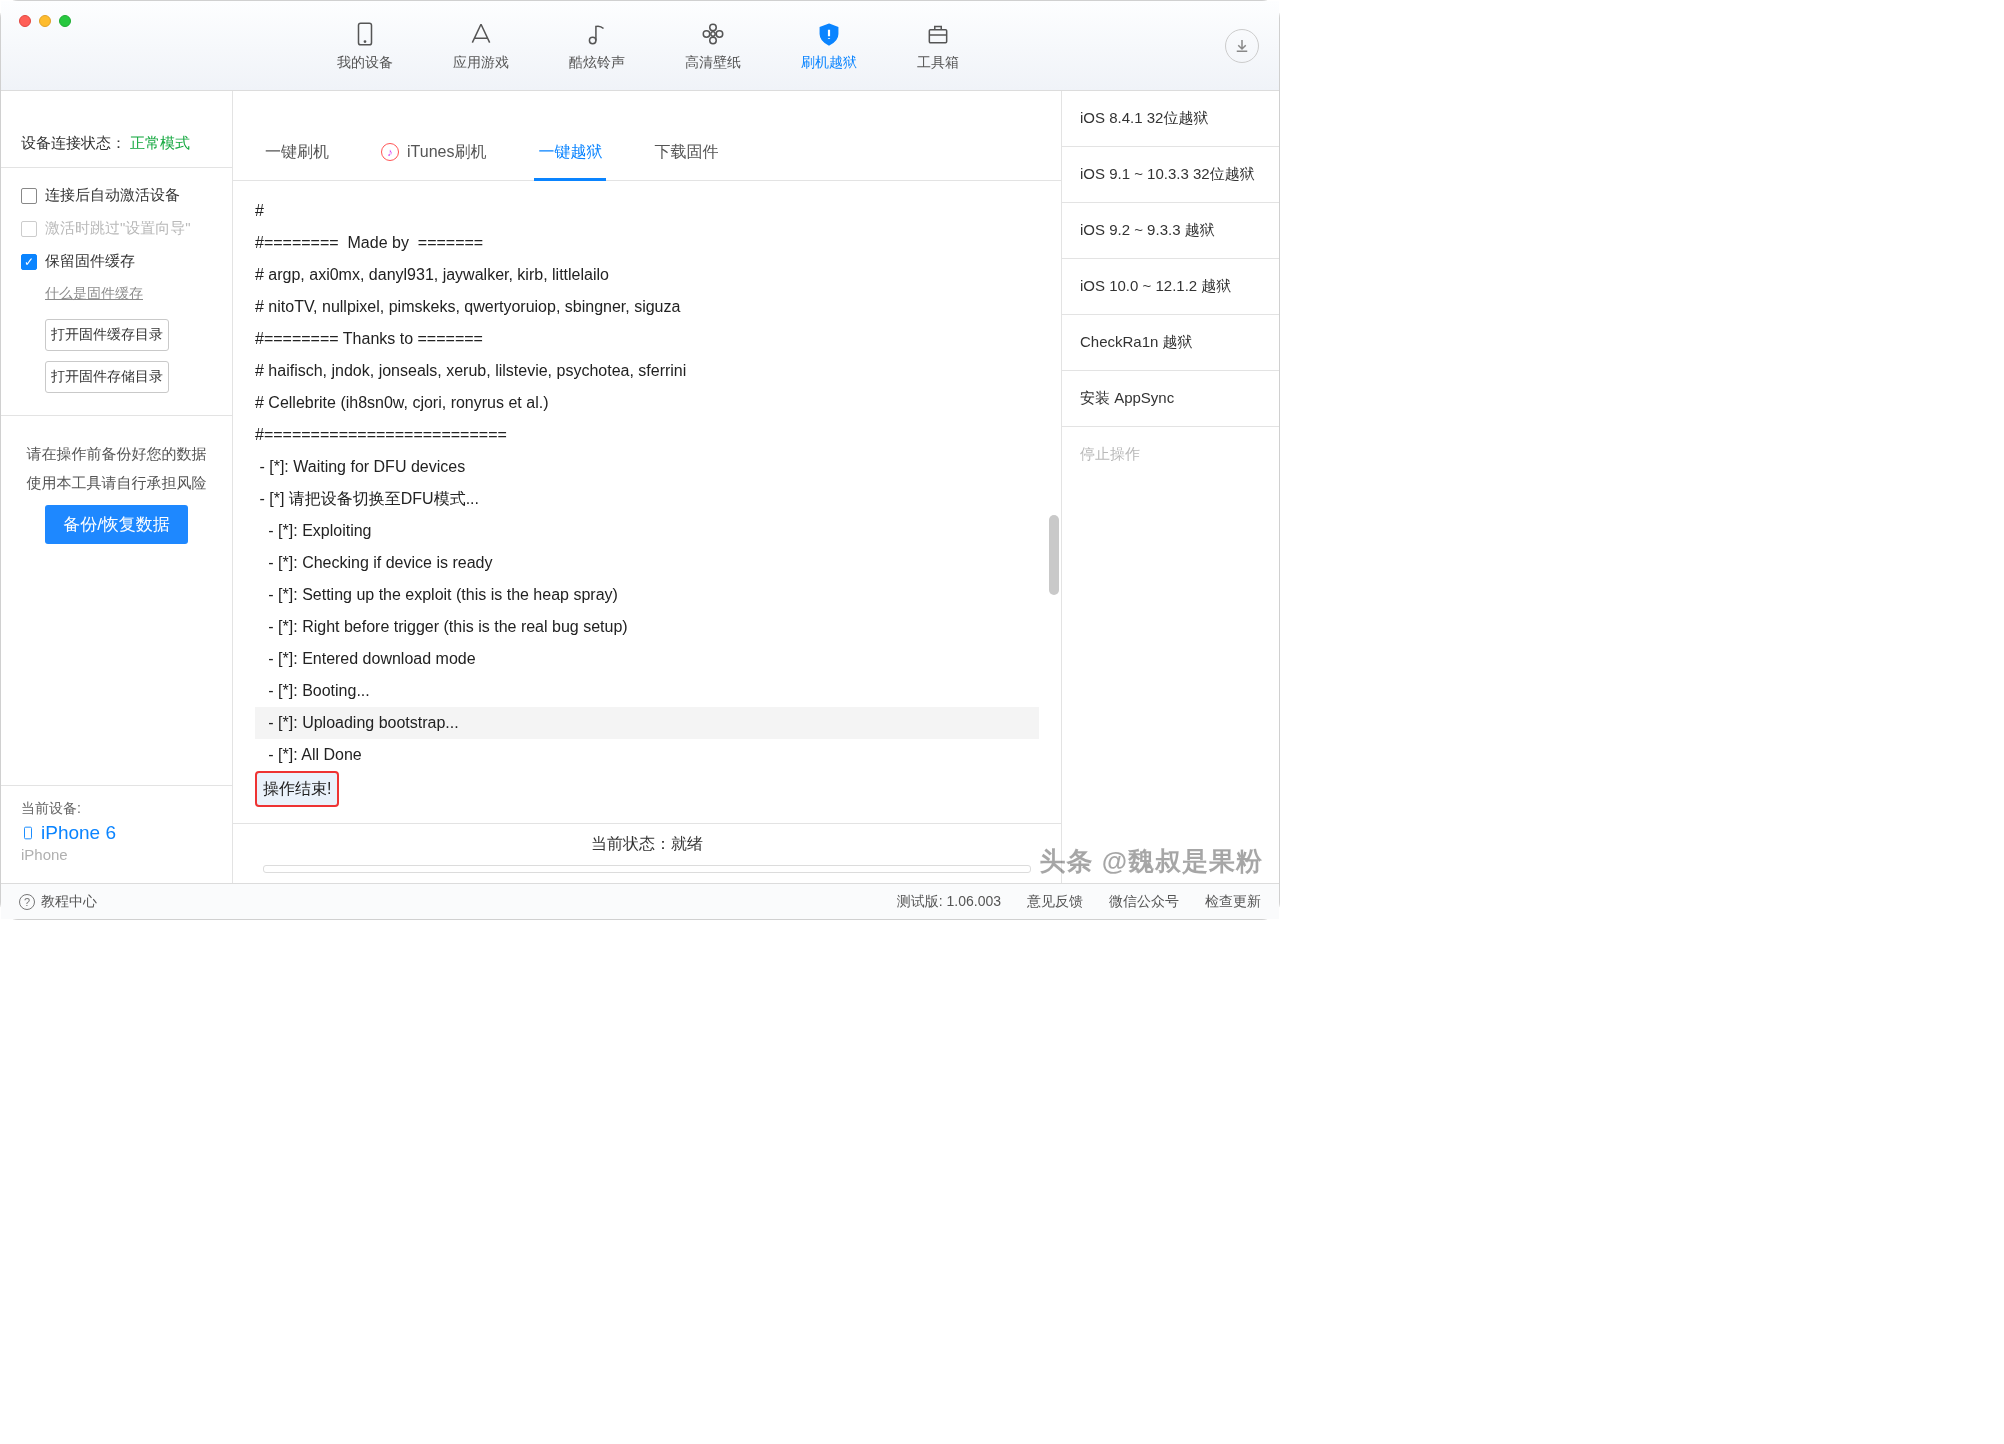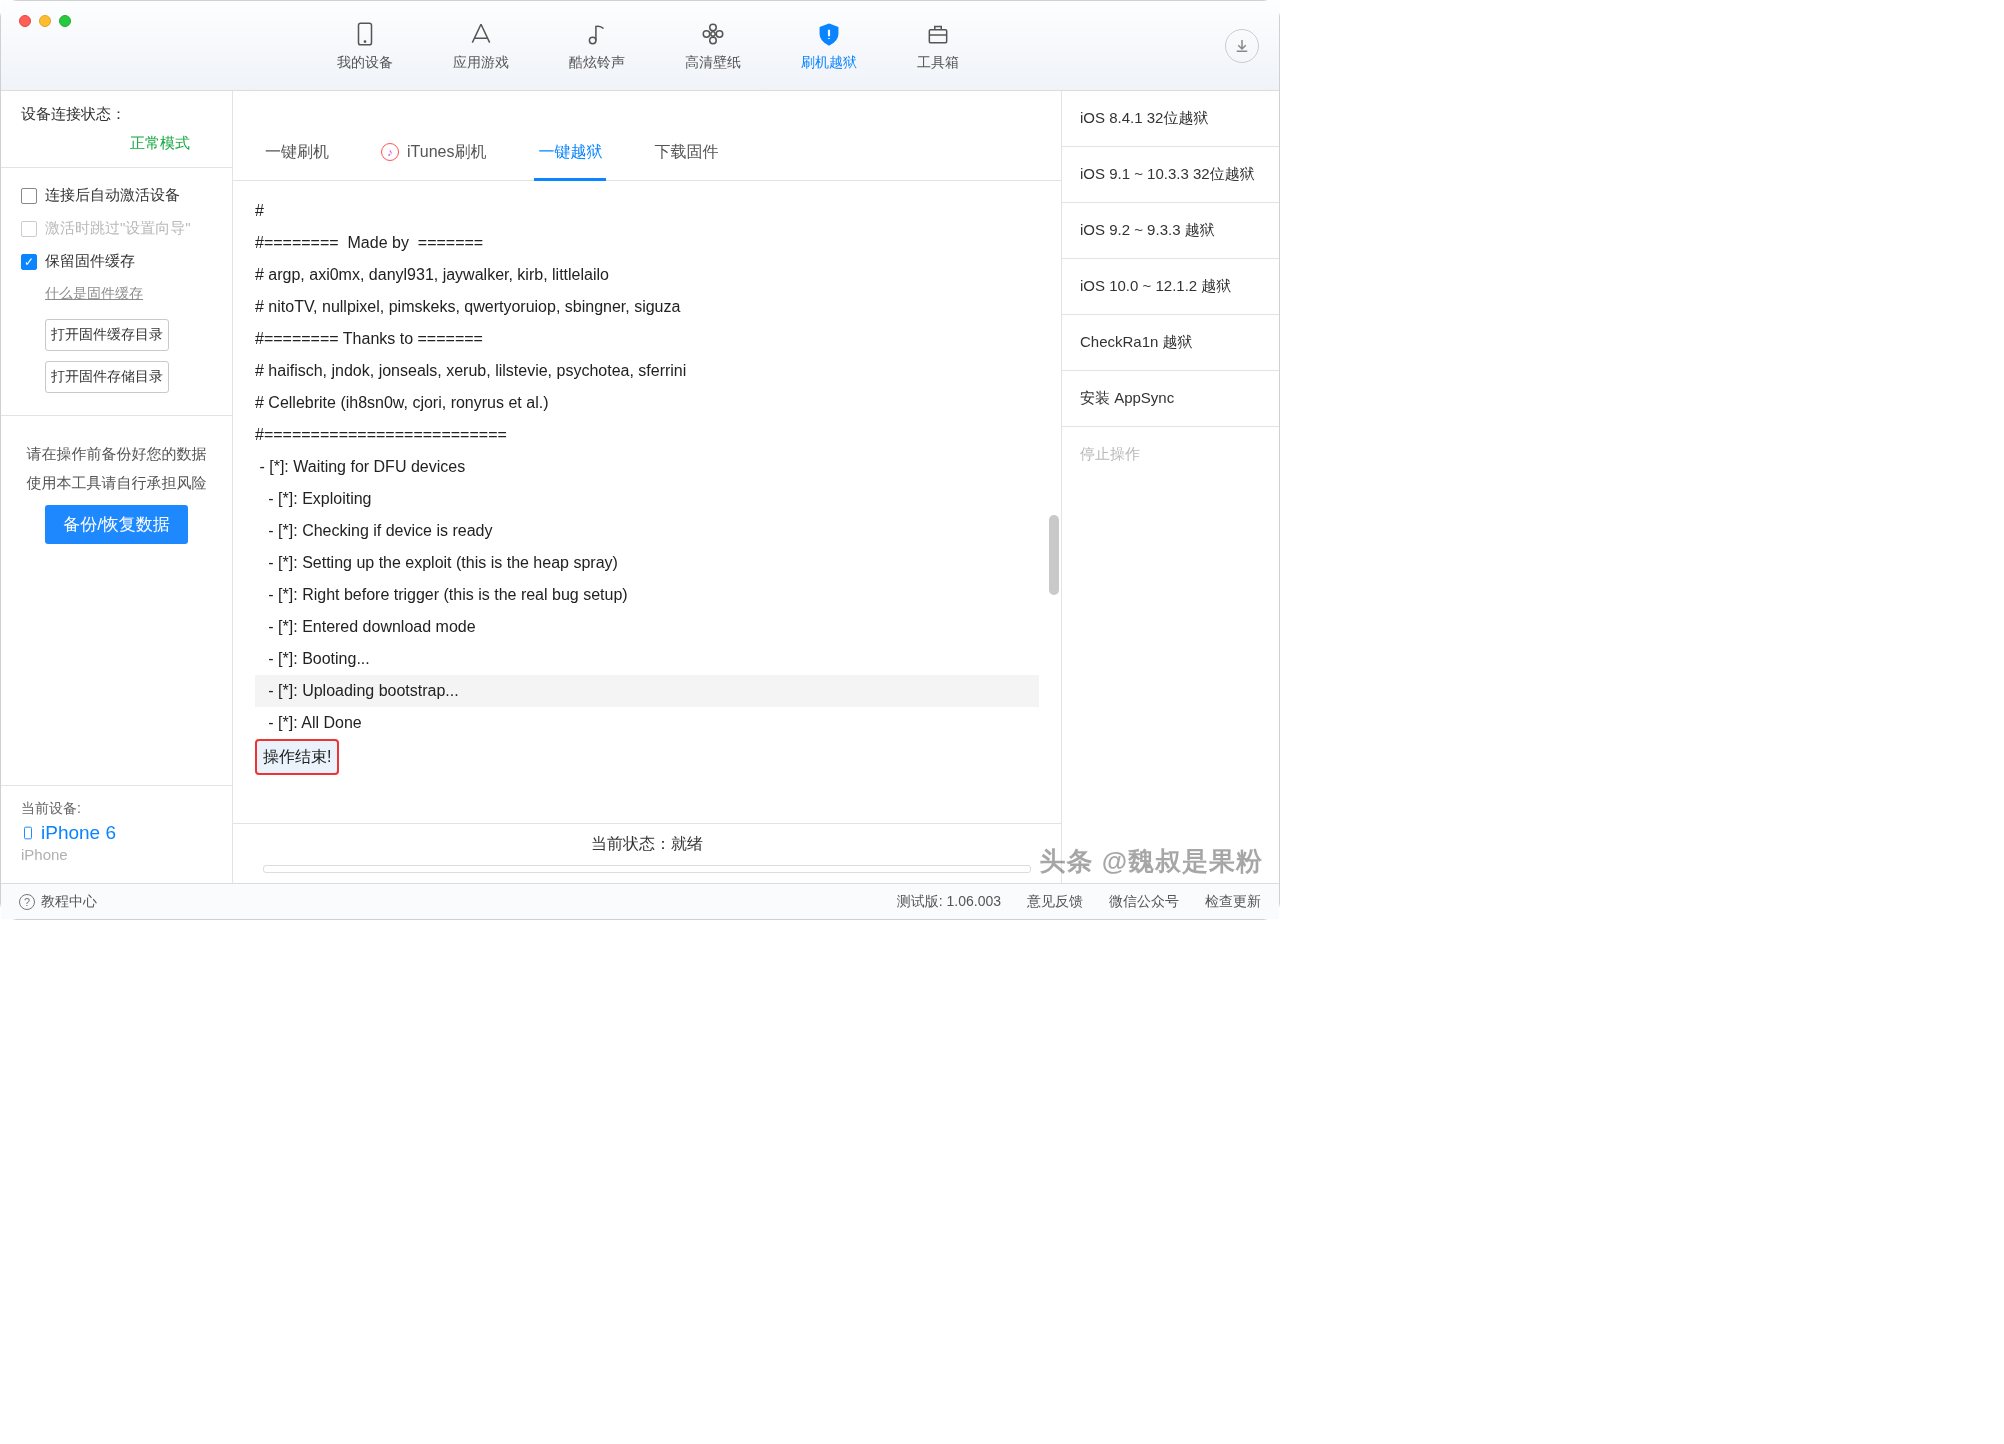--- a/index.html
+++ b/index.html
@@ -52,21 +52,21 @@
   .dl-btn svg { width:18px; height:18px; stroke:#888; fill:none; stroke-width:2; }
 
   
   .body { flex:1; display:flex; min-height:0; }
   .left-pane {
     width:232px; border-right:1px solid #e3e3e3; display:flex; flex-direction:column;
     background:#fff;
   }
   .dev-status {
     padding: 14px 20px; font-size:15px; color:#333; border-bottom:1px solid #e3e3e3;
-    display:flex; align-items:flex-start; gap:4px;
+    display:flex; align-items:flex-end; gap:4px;
   }
   .dev-status .ok { color:#14a83f; font-weight:500;margin-top:29px;}
   .options { padding: 18px 20px 8px; display:flex; flex-direction:column; gap:14px; font-size:15px; color:#333;}
   .options label { display:flex; align-items:center; gap:8px; cursor:pointer;}
   .options .disabled { color:#b9b9b9; }
   .chk {
     width:16px; height:16px; border:1px solid #888; border-radius:2px; display:inline-flex;
     align-items:center; justify-content:center; background:#fff; font-size:12px; color:#fff;
   }
   .chk.checked { background:#0a84ff; border-color:#0a84ff; }
@@ -268,20 +268,21 @@
         <div class="line">#</div>
         <div class="line">#========  Made by  =======</div>
         <div class="line"># argp, axi0mx, danyl931, jaywalker, kirb, littlelailo</div>
         <div class="line"># nitoTV, nullpixel, pimskeks, qwertyoruiop, sbingner, siguza</div>
         <div class="line">#======== Thanks to =======</div>
         <div class="line"># haifisch, jndok, jonseals, xerub, lilstevie, psychotea, sferrini</div>
         <div class="line"># Cellebrite (ih8sn0w, cjori, ronyrus et al.)</div>
         <div class="line">#==========================</div>
         <div class="line"></div>
         <div class="line"> - [*]: Waiting for DFU devices</div>
+        <div class="line"> - [*] 请把设备切换至DFU模式...</div>
         <div class="line">   - [*]: Exploiting</div>
         <div class="line">   - [*]: Checking if device is ready</div>
         <div class="line">   - [*]: Setting up the exploit (this is the heap spray)</div>
         <div class="line">   - [*]: Right before trigger (this is the real bug setup)</div>
         <div class="line">   - [*]: Entered download mode</div>
         <div class="line">   - [*]: Booting...</div>
         <div class="line hl">   - [*]: Uploading bootstrap...</div>
         <div class="line">   - [*]: All Done</div>
         <div><span class="done">操作结束!</span></div>
         <div class="scrollbar">

